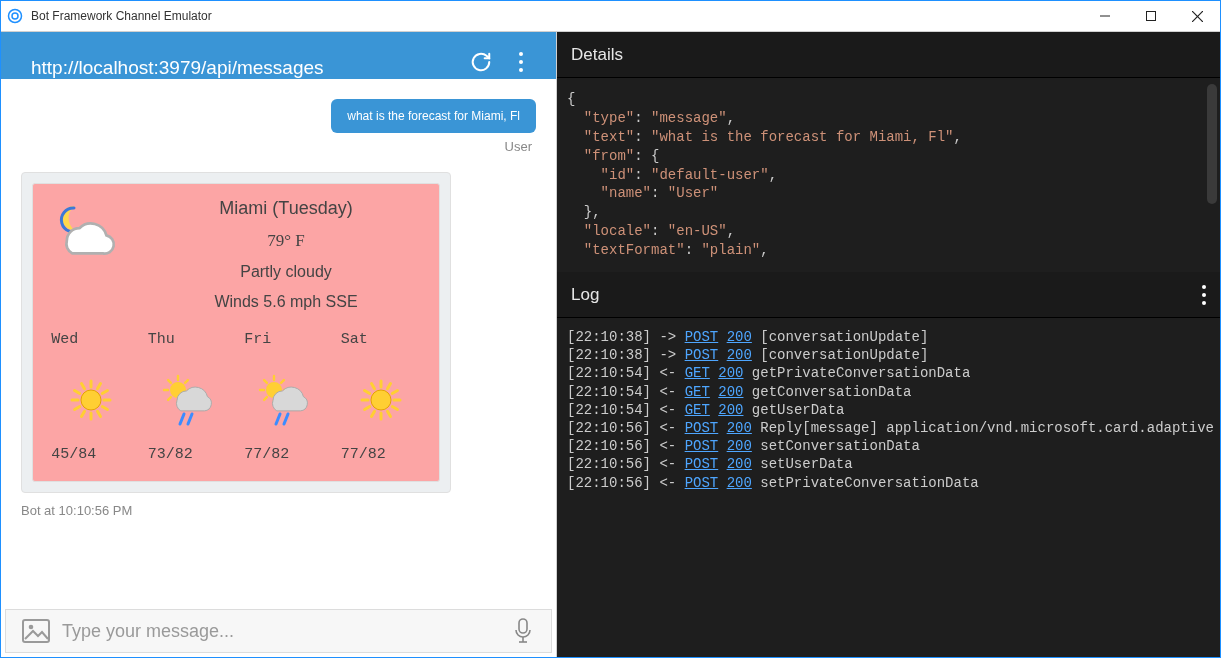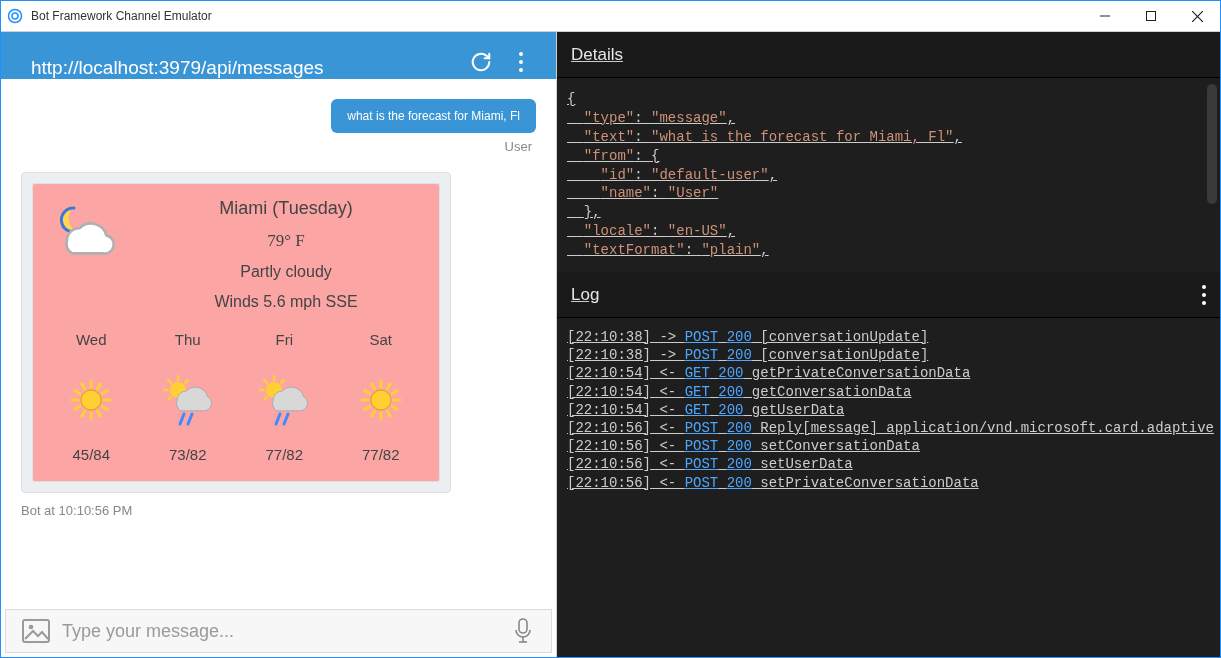--- a/index.html
+++ b/index.html
@@ -9,21 +9,21 @@
   
   .titlebar { height: 31px; background: #fff; display: flex; align-items: center; padding: 0 0 0 6px; border-bottom: 1px solid #d0d0d0; }
   .titlebar .app-icon { width: 16px; height: 16px; margin-right: 8px; display:flex; align-items:center; justify-content:center; }
   .titlebar .title { font-size: 12px; color: #333; flex: 1; }
   .winbtn { width: 46px; height: 31px; display:flex; align-items:center; justify-content:center; font-family: "Segoe UI Symbol", Arial; font-size: 12px; color:#222; }
   .winbtn.close { font-size: 13px; }
 
   
   .content { display: flex; height: calc(100% - 31px); }
   .left { width: 556px; display:flex; flex-direction:column; border-right: 1px solid #d0d0d0; background:#fff; }
-  .right { flex: 1; display:flex; flex-direction:column; background:#1e1e1e; color:#ccc; min-width:0;text-decoration:underline; }
+  .right { flex: 1; display:flex; flex-direction:column; background:#1e1e1e; color:#ccc; min-width:0; }
 
   
   .addr { height: 47px; background: #3a95d6; color: #fff; display:flex; align-items:flex-end; padding: 0 18px 0 30px; }
   .addr-url { flex:1; font-size: 19px; }
   .addr-icon { width: 34px; height: 34px; display:flex; align-items:center; justify-content:center; margin-left:6px; }
   .dots-v { display:flex; flex-direction:column; gap:4px; }
   .dots-v span { width:4px; height:4px; border-radius:50%; background:#fff; }
 
   
   .chat { flex:1; overflow:auto; padding: 20px 8px 8px 20px; display:flex; flex-direction:column; }
@@ -35,21 +35,21 @@
   .cardwrap { align-self:flex-start; background:#eceff1; border:1px solid #e0e0e0; border-radius:4px; padding:10px; width: 430px; }
   .card { background:#fca5a5; border:1px solid #e0e0e0; border-radius:3px; padding: 14px 10px 18px 10px; }
   .card-top { display:flex; }
   .main-icon { width: 100px; display:flex; align-items:flex-start; justify-content:center; padding-top:4px; }
   .card-info { flex:1; text-align:center; color:#444; }
   .card-info .loc { font-size: 18px; margin-bottom: 12px; }
   .card-info .temp { font-size: 17px; margin-bottom: 12px; font-family: Liberation Serif, serif; }
   .card-info .cond { font-size: 16px; margin-bottom: 12px; }
   .card-info .wind { font-size: 16px; }
   .forecast-row { display:flex; justify-content:space-around; margin-top: 20px; }
-  .fday { width: 80px; text-align:center; color:#444; }
+  .fday { width: 80px; color:#444;font-family:Liberation Mono, monospace; }
   .fday .dname { font-size: 15px; margin-bottom: 24px; }
   .fday .ficon { height: 56px; display:flex; align-items:center; justify-content:center; margin-bottom: 18px; }
   .fday .frange { font-size: 15px; }
 
   .bot-ts { font-size: 13px; color:#888; margin-top: 10px; }
 
   
   .compose { height: 44px; border-top: 1px solid #d8d8d8; background:#f7f7f7; display:flex; align-items:center; padding: 0 10px 0 8px; margin: 4px; border:1px solid #dcdcdc; }
   .img-btn { width: 44px; height: 38px; display:flex; align-items:center; justify-content:center; color:#9a9a9a; }
   .msg-input { flex:1; border:none; background:transparent; font-size: 18px; color:#666; outline:none; padding-left:4px; }

